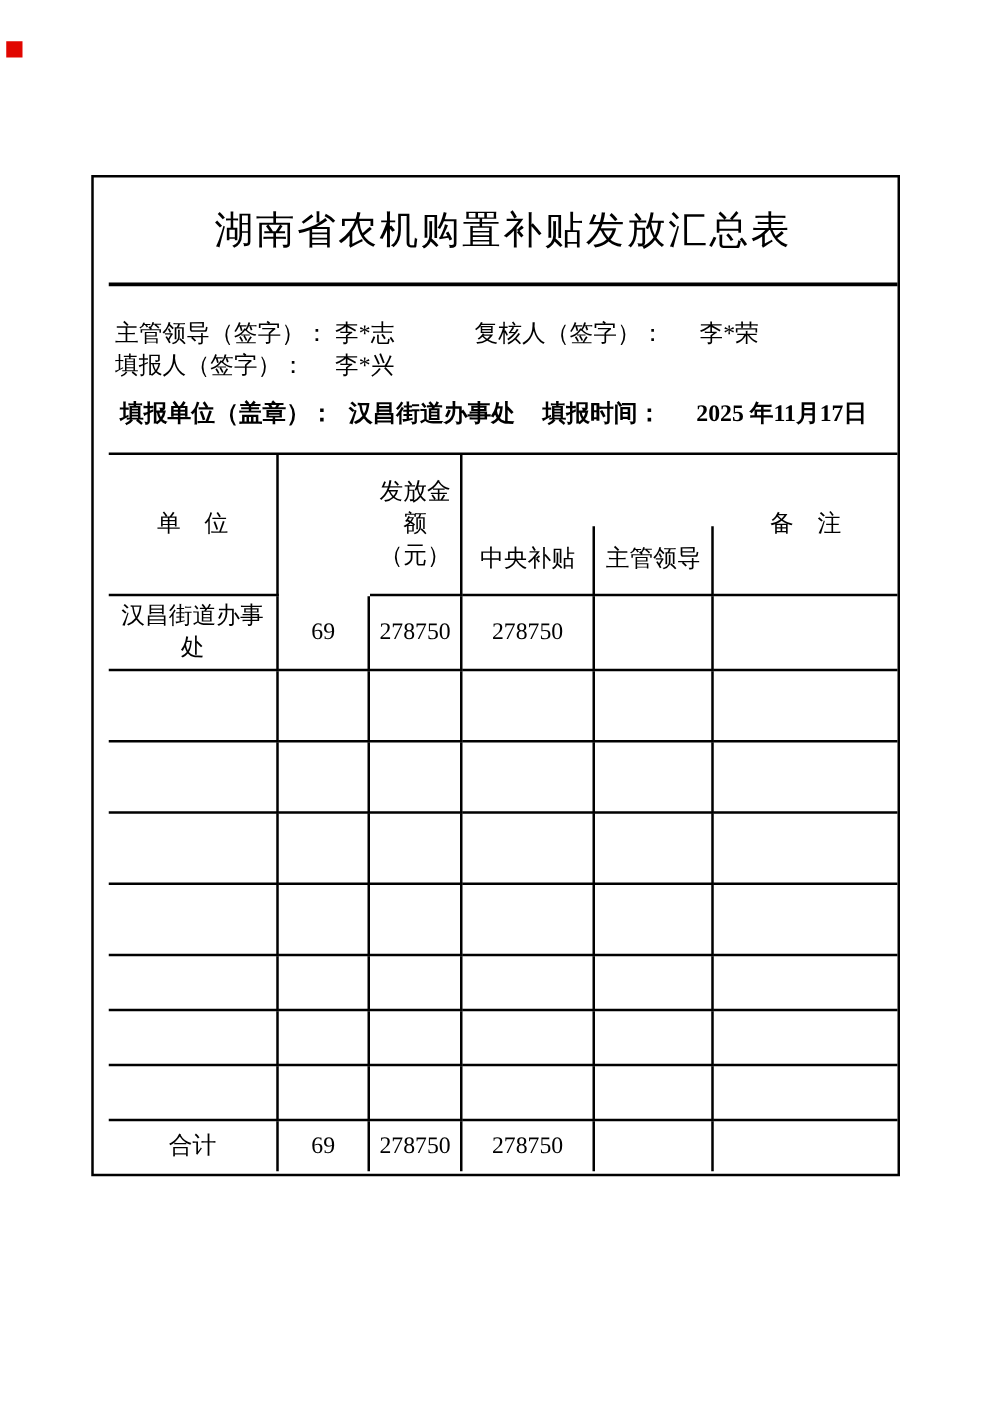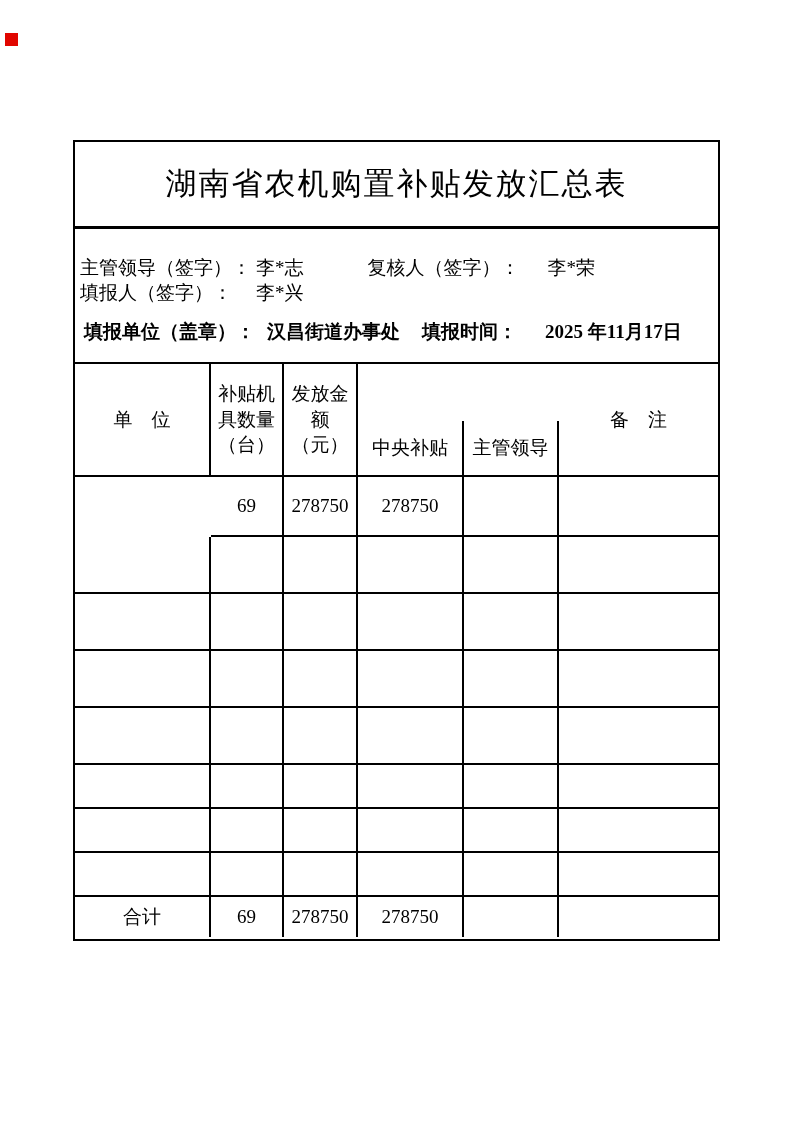--- a/index.html
+++ b/index.html
@@ -21,20 +21,21 @@
   .click-marker{
     position:absolute;left:5px;top:33px;
     width:13px;height:13px;
     background:var(--marker);
   }
   .doc{
     position:absolute;left:73px;top:140px;
     width:647px;height:801px;
     border:2px solid var(--line);
     background:var(--bg);
+    padding-left:12px;
   }
   .title-row{
     height:87px;
     border-bottom:3px solid var(--line);
     display:flex;align-items:center;justify-content:center;
     font-size:31px;letter-spacing:2px;
     white-space:nowrap;
   }
   .info-row{
     height:133px;
@@ -95,30 +96,29 @@
         <span class="lbl">填报人（签字）：</span><span class="lbl v1">李*兴</span>
       </div>
       <div class="info-line line3">
         <span class="lbl">填报单位（盖章）：</span><span class="lbl v1">汉昌街道办事处</span><span class="lbl lbl2">填报时间：</span><span class="lbl v2">2025 年11月17日</span>
       </div>
     </div>
 
     <div class="grid">
 
       <div class="cell" style="grid-column:1;grid-row:1/3">单　位</div>
-      <div class="cell" style="grid-column:2;grid-row:1/3">补贴机
-具数量
-（台）</div>
       <div class="cell" style="grid-column:3;grid-row:1/3">发放金
 额
 （元）</div>
       <div class="cell" style="grid-column:4;grid-row:2">中央补贴</div>
       <div class="cell no-r" style="grid-column:6;grid-row:1/3">备　注</div>
       <div class="cell" style="grid-column:5;grid-row:2">主管领导</div>
 
+      <div class="cell" style="grid-column:1;grid-row:3">汉昌街道办事
+处</div>
       <div class="cell" style="grid-column:2;grid-row:3">69</div>
       <div class="cell" style="grid-column:3;grid-row:3">278750</div>
       <div class="cell" style="grid-column:4;grid-row:3">278750</div>
       <div class="cell" style="grid-column:5;grid-row:3"></div>
       <div class="cell no-r" style="grid-column:6;grid-row:3"></div>
 
       <div class="cell no-b" style="grid-column:1;grid-row:11">合计</div>
       <div class="cell no-b" style="grid-column:2;grid-row:11">69</div>
       <div class="cell no-b" style="grid-column:3;grid-row:11">278750</div>
       <div class="cell no-b" style="grid-column:4;grid-row:11">278750</div>

